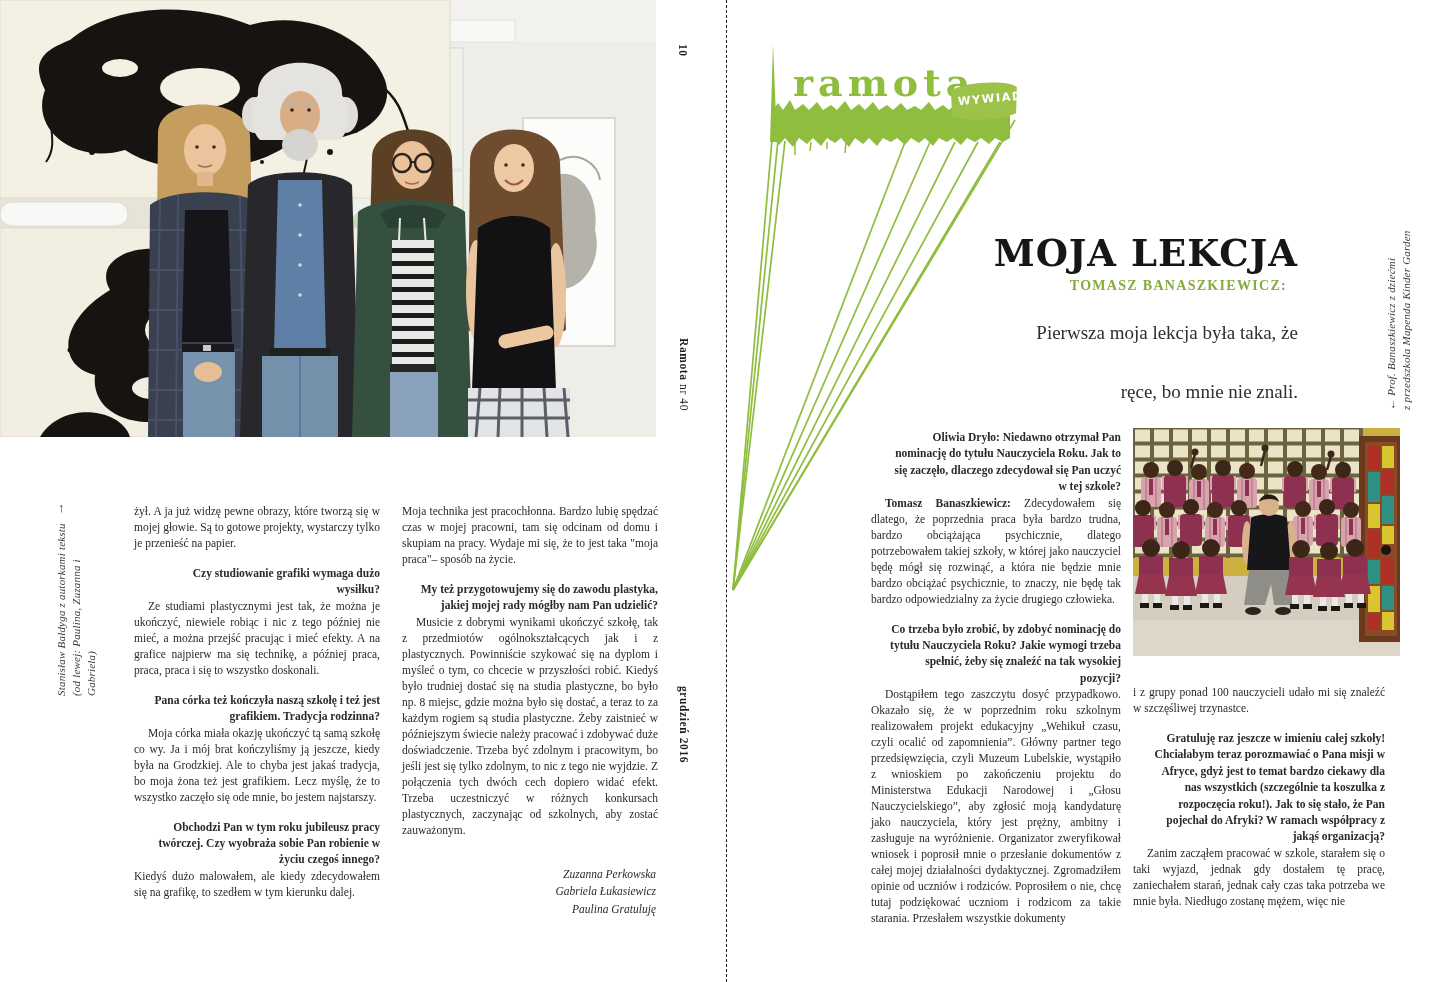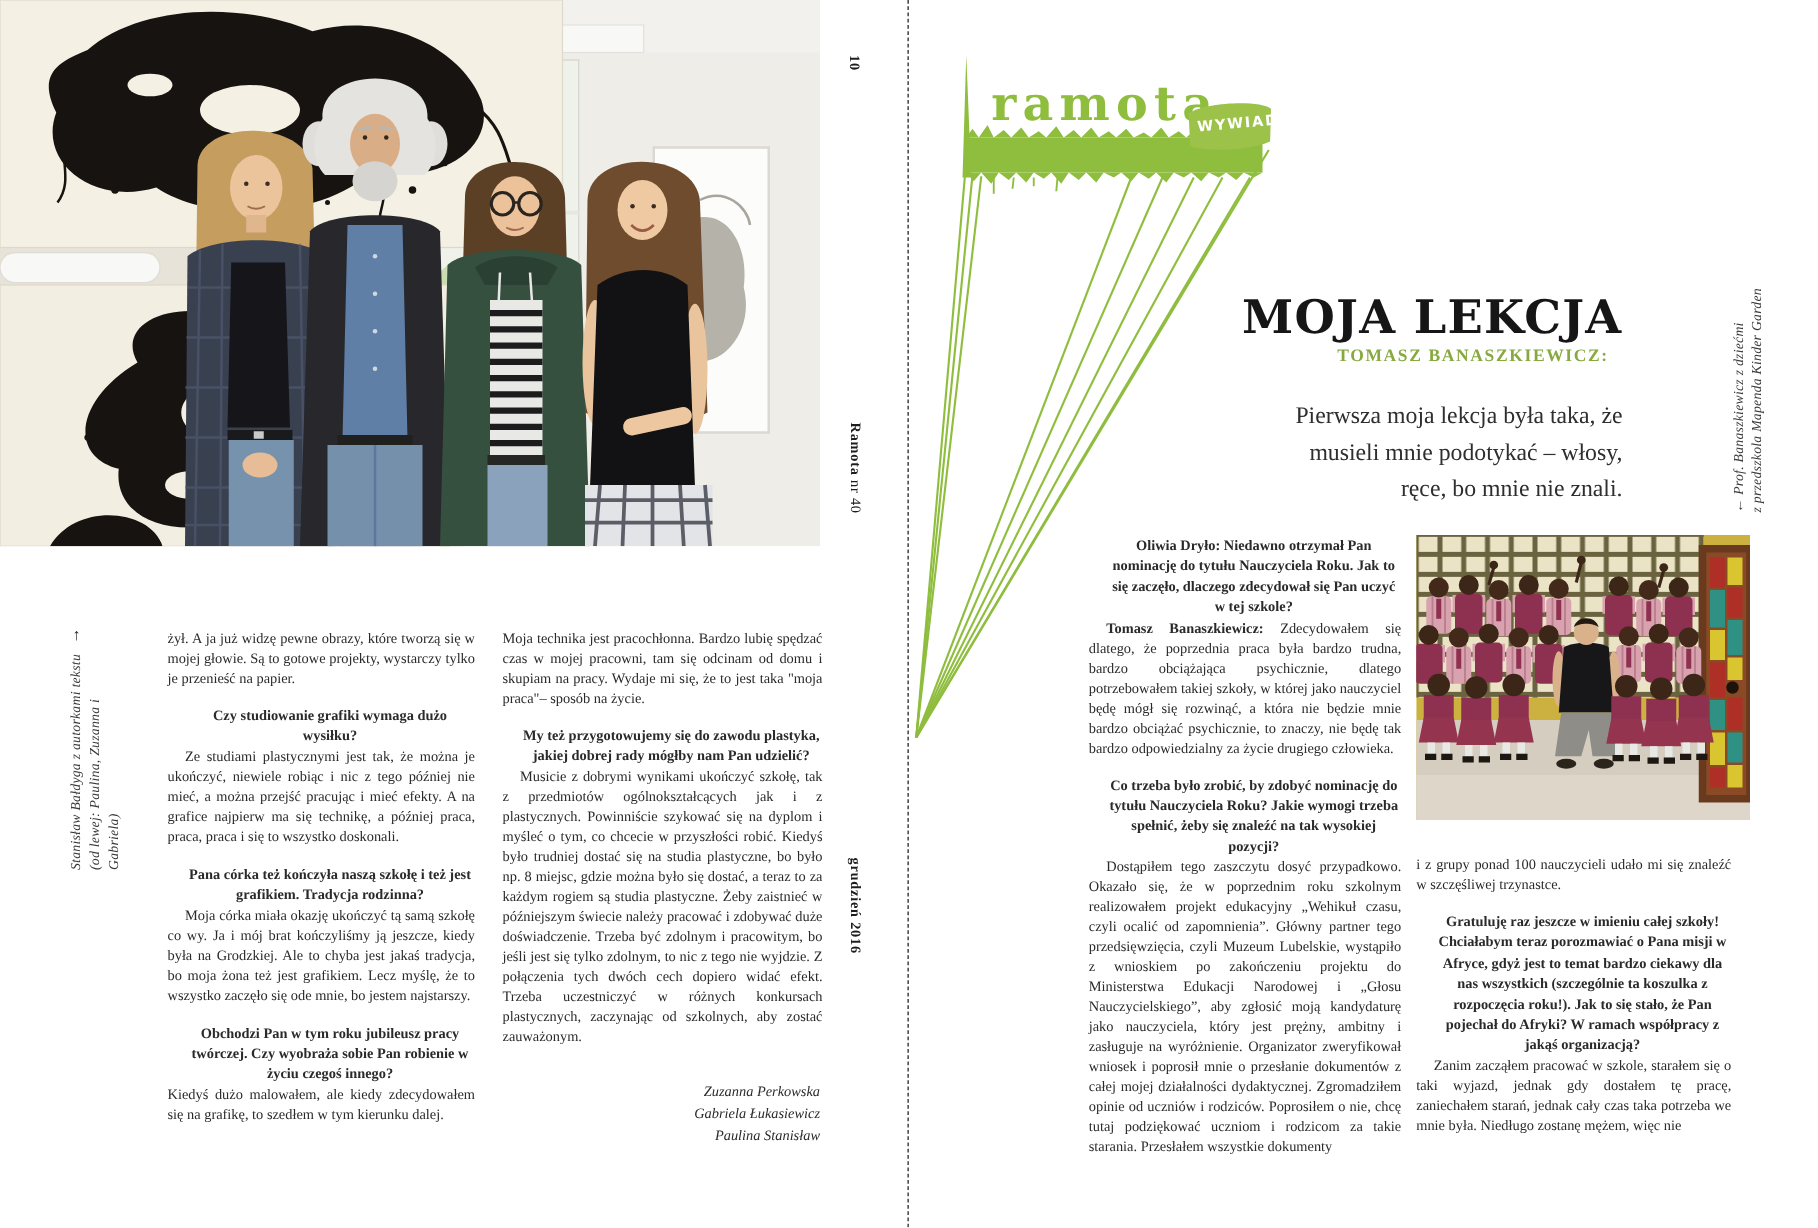--- a/index.html
+++ b/index.html
@@ -7,21 +7,21 @@
           font-family:"Liberation Serif",serif;color:#262626;}
 
   
   .photo{position:absolute;display:block;}
   .photo-left{left:0;top:0;}
   .photo-right{left:1133px;top:428px;}
 
   
   .col{position:absolute;font-size:11.5px;line-height:16px;text-align:justify;color:#2a2a2a;}
   .col p{margin:0;}
-  .col p.question{font-weight:bold;margin:14px 0 0 14px;text-align:center;line-height:16.4px;}
+  .col p.question{font-weight:bold;margin:14px 0 0 14px;text-align:right;line-height:16.4px;}
   .col p:first-child{margin-top:0;}
   .col p.answer.indent{text-indent:14px;}
   .col p.signature{text-align:right;font-style:italic;line-height:17.5px;margin-right:2px;}
   .col p.answer + p.signature{margin-top:28px;}
   .col b{font-weight:bold;}
   .col-l1{left:134px;top:503px;width:246px;font-family:Liberation Serif, serif;}
   .col-l2{left:402px;top:503px;width:256px;}
   .col-r1{left:871px;top:429px;width:250px;}
   .col-r2{left:1133px;top:684px;width:252px;}
 
@@ -198,25 +198,25 @@
       <p class="answer">żył. A ja już widzę pewne obrazy, które tworzą się w mojej głowie. Są to gotowe projekty, wystarczy tylko je przenieść na papier.</p>
       <p class="question">Czy studiowanie grafiki wymaga dużo wysiłku?</p>
       <p class="answer indent">Ze studiami plastycznymi jest tak, że można je ukończyć, niewiele robiąc i nic z tego później nie mieć, a można przejść pracując i mieć efekty. A na grafice najpierw ma się technikę, a później praca, praca, praca i się to wszystko doskonali.</p>
       <p class="question">Pana córka też kończyła naszą szkołę i też jest grafikiem. Tradycja rodzinna?</p>
       <p class="answer indent">Moja córka miała okazję ukończyć tą samą szkołę co wy. Ja i mój brat kończyliśmy ją jeszcze, kiedy była na Grodzkiej. Ale to chyba jest jakaś tradycja, bo moja żona też jest grafikiem. Lecz myślę, że to wszystko zaczęło się ode mnie, bo jestem najstarszy.</p>
       <p class="question">Obchodzi Pan w tym roku jubileusz pracy twórczej. Czy wyobraża sobie Pan robienie w życiu czegoś innego?</p>
       <p class="answer">Kiedyś dużo malowałem, ale kiedy zdecydowałem się na grafikę, to szedłem w tym kierunku dalej.</p>
     </div>
   <div class="col col-l2">
       <p class="answer">Moja technika jest pracochłonna. Bardzo lubię spędzać czas w mojej pracowni, tam się odcinam od domu i skupiam na pracy. Wydaje mi się, że to jest taka "moja praca"– sposób na życie.</p>
-      <p class="question">My też przygotowujemy się do zawodu plastyka, jakiej dobrej rady mógłby nam Pan udzielić?</p>
+      <p class="question">My też przygotowujemy się do zawodu plastyka, jakiej mojej rady mógłby nam Pan udzielić?</p>
       <p class="answer indent">Musicie z dobrymi wynikami ukończyć szkołę, tak z przedmiotów ogólnokształcących jak i z plastycznych. Powinniście szykować się na dyplom i myśleć o tym, co chcecie w przyszłości robić. Kiedyś było trudniej dostać się na studia plastyczne, bo było np. 8 miejsc, gdzie można było się dostać, a teraz to za każdym rogiem są studia plastyczne. Żeby zaistnieć w późniejszym świecie należy pracować i zdobywać duże doświadczenie. Trzeba być zdolnym i pracowitym, bo jeśli jest się tylko zdolnym, to nic z tego nie wyjdzie. Z połączenia tych dwóch cech dopiero widać efekt. Trzeba uczestniczyć w różnych konkursach plastycznych, zaczynając od szkolnych, aby zostać zauważonym.</p>
       <p class="signature">Zuzanna Perkowska</p>
       <p class="signature">Gabriela Łukasiewicz</p>
-      <p class="signature">Paulina Stanisław</p>
+      <p class="signature">Paulina Gratuluję</p>
     </div>
 
   <div class="spine-vert spine-num">10</div>
   <div class="spine-vert spine-mag"><b>Ramota</b> <span class="nr">nr 40</span></div>
   <div class="spine-vert spine-date">grudzień 2016</div>
   <div class="spine-dash"></div>
 
   <svg class="logo-svg" width="320" height="575" viewBox="0 0 320 575" role="img">
     <g stroke="#8fbd3e" stroke-width="1.7">
       <line x1="57" y1="112" x2="18" y2="562"></line>
@@ -247,21 +247,21 @@
     <g transform="rotate(-5 268 74)">
       <path d="M237,60 C250,52 295,54 303,62 L300,88 C282,94 248,92 236,86 Z" fill="#9cc24a"></path>
       <text x="243" y="75" font-family="DejaVu Sans, sans-serif" font-weight="bold" font-size="11.5" letter-spacing="1.5" fill="#ffffff">WYWIAD</text>
     </g>
   </svg>
 
   <h1 class="title">MOJA LEKCJA</h1>
   <div class="kicker">TOMASZ BANASZKIEWICZ:</div>
   <div class="lead">
     <span>Pierwsza moja lekcja była taka, że</span><br>
-    <span>musieli mnie podotykać – włosy,</span><br>
+    <br>
     <span>ręce, bo mnie nie znali.</span>
   </div>
 
   <div class="col col-r1">
       <p class="question">Oliwia Dryło: Niedawno otrzymał Pan nominację do tytułu Nauczyciela Roku. Jak to się zaczęło, dlaczego zdecydował się Pan uczyć w tej szkole?</p>
       <p class="answer indent"><b>Tomasz Banaszkiewicz: </b>Zdecydowałem się dlatego, że poprzednia praca była bardzo trudna, bardzo obciążająca psychicznie, dlatego potrzebowałem takiej szkoły, w której jako nauczyciel będę mógł się rozwinąć, a która nie będzie mnie bardzo obciążać psychicznie, to znaczy, nie będę tak bardzo odpowiedzialny za życie drugiego człowieka.</p>
       <p class="question">Co trzeba było zrobić, by zdobyć nominację do tytułu Nauczyciela Roku? Jakie wymogi trzeba spełnić, żeby się znaleźć na tak wysokiej pozycji?</p>
       <p class="answer indent">Dostąpiłem tego zaszczytu dosyć przypadkowo. Okazało się, że w poprzednim roku szkolnym realizowałem projekt edukacyjny „Wehikuł czasu, czyli ocalić od zapomnienia”. Główny partner tego przedsięwzięcia, czyli Muzeum Lubelskie, wystąpiło z wnioskiem po zakończeniu projektu do Ministerstwa Edukacji Narodowej i „Głosu Nauczycielskiego”, aby zgłosić moją kandydaturę jako nauczyciela, który jest prężny, ambitny i zasługuje na wyróżnienie. Organizator zweryfikował wniosek i poprosił mnie o przesłanie dokumentów z całej mojej działalności dydaktycznej. Zgromadziłem opinie od uczniów i rodziców. Poprosiłem o nie, chcę tutaj podziękować uczniom i rodzicom za takie starania. Przesłałem wszystkie dokumenty</p>
     </div>
   <div class="col col-r2">

